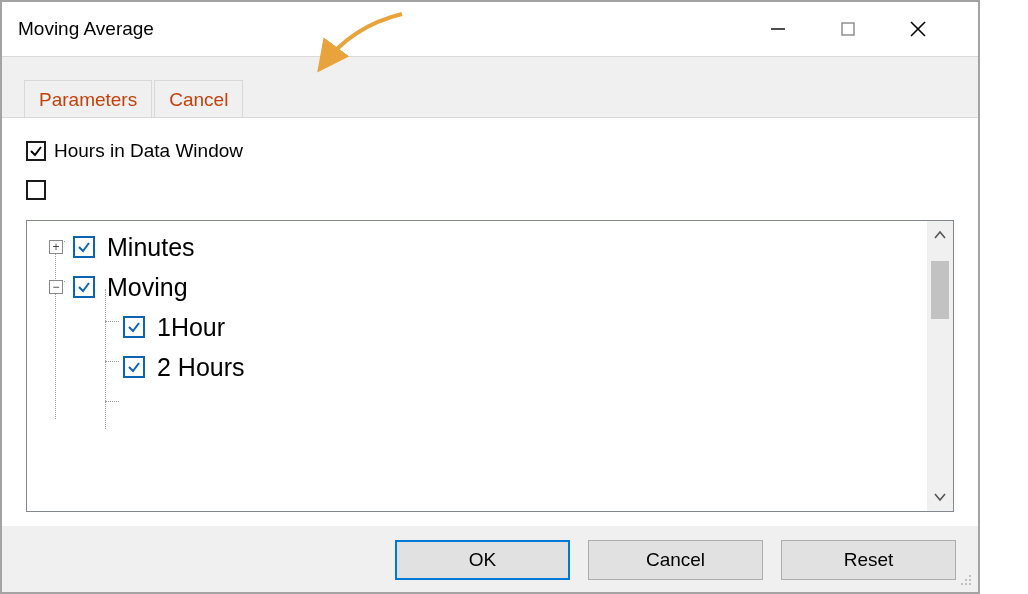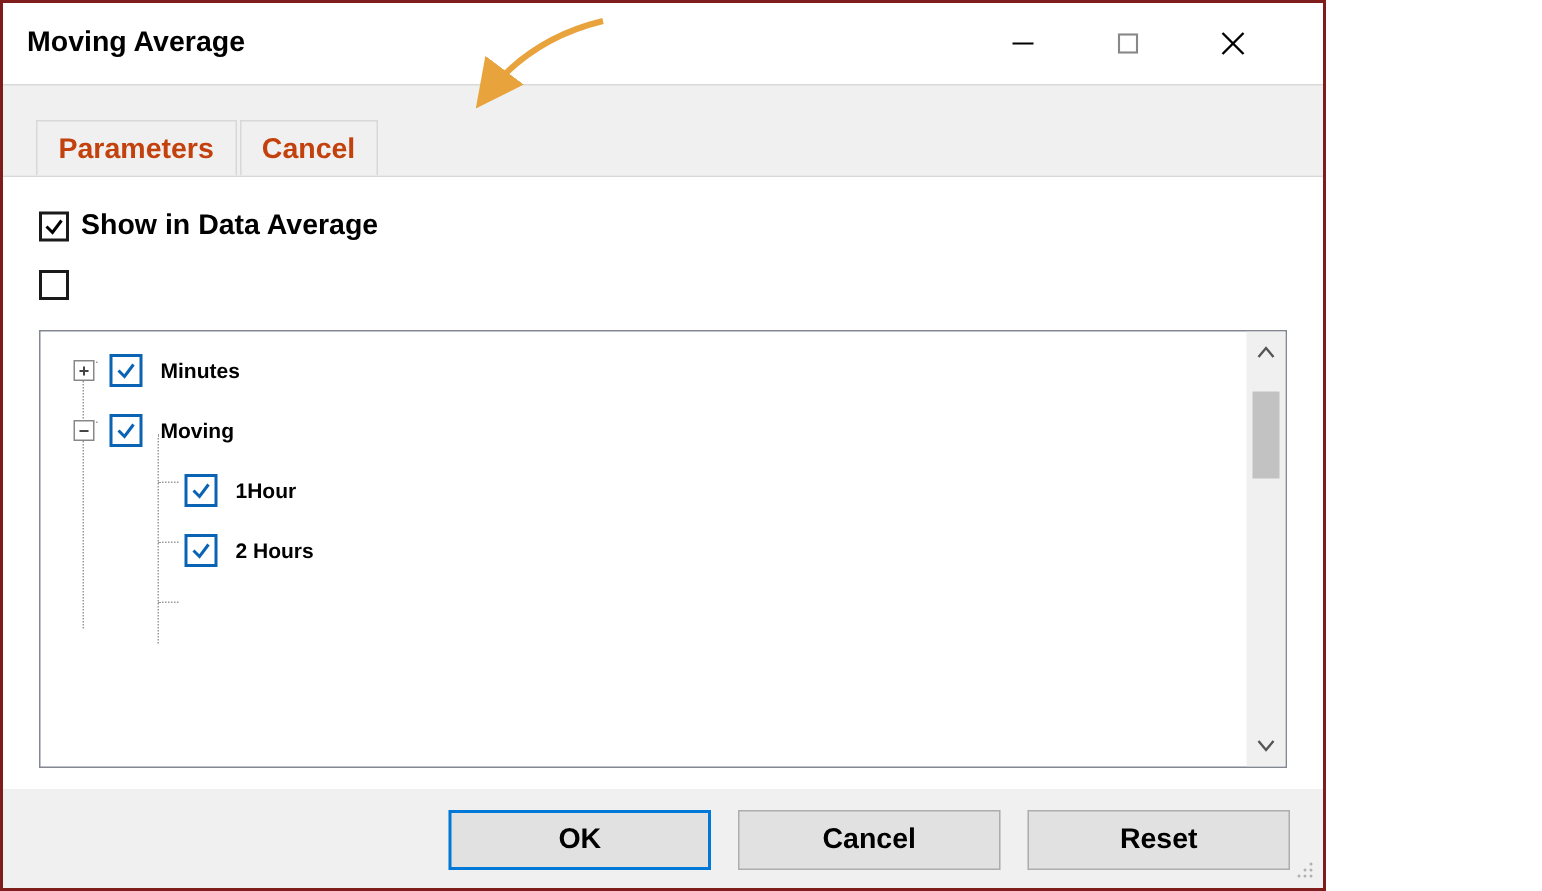--- a/index.html
+++ b/index.html
@@ -6,28 +6,27 @@
     body {
       font-family: "Segoe UI", Tahoma, sans-serif;
       font-size: 17px;
       background: #fff;
       width: 1028px;
       height: 594px;
       overflow: hidden;
       position: relative;
     }
     .window {
-      width: 884px;
+      width: 980px;
       height: 594px;
-      border: 2px solid #7f1d1d;
+      border: 2px solid #a3a3a3;
       position: relative;
       background: #fff;
       display: flex;
       flex-direction: column;
-      font-weight: bold;
     }
     .titlebar {
       display: flex;
       align-items: center;
       justify-content: space-between;
       padding: 8px 10px 8px 16px;
       height: 54px;
     }
     .titlebar-title {
       font-size: 19px;
@@ -172,21 +171,21 @@
       width: 22px;
       height: 22px;
       border: 2px solid #0a63b3;
       display: inline-flex;
       align-items: center;
       justify-content: center;
       margin-right: 12px;
       background: #fff;
     }
     .bluechk svg { width: 14px; height: 14px; }
-    .tree-label { font-size: 14px; }
+    .tree-label { font-size: 25px; }
     .dots-v {
       position: absolute;
       border-left: 1px dotted #999;
     }
     .dots-h {
       position: absolute;
       border-top: 1px dotted #999;
     }
     .button-row {
       display: flex;
@@ -261,21 +260,21 @@
     </div>
 
     <div class="tab-content">
 
       <div class="checkbox-row">
         <span class="chk">
           <svg width="14" height="14" viewBox="0 0 14 14">
               <path d="M2 7 L6 11 L12 3" fill="none" stroke="#000" stroke-width="2"></path>
             </svg>
         </span>
-        <span>Show in Data Average</span>
+        <span>Hours in Data Window</span>
       </div>
 
       <div class="checkbox-row">
         <span class="chk"></span>
       </div>
 
       <div class="tree-panel">
         <div class="tree-inner">
 
           <div class="dots-v" style="left:28px; top:28px; height:170px;"></div>

